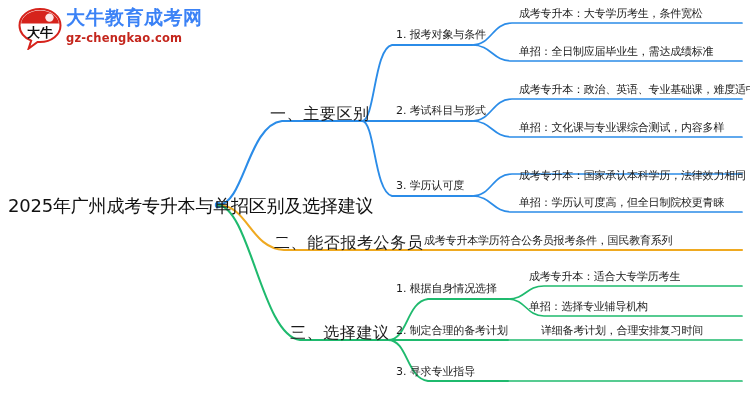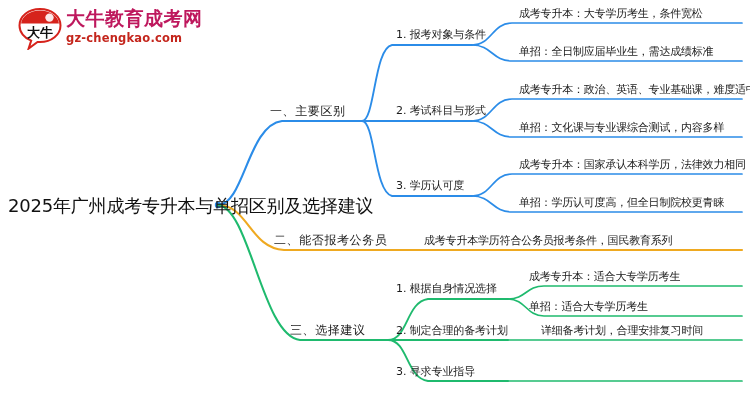--- a/index.html
+++ b/index.html
@@ -36,24 +36,24 @@
     width: 44px;
     height: 42px;
   }
   #logo-text-wrap {
     position: absolute;
     left: 52px;
     top: 2px;
     width: 150px;
   }
   .logo-cn {
-    font-family: Liberation Serif, serif;
+    font-family: Liberation Mono, monospace;
     font-size: 19px;
     font-weight: bold;
-    color: #be185d;
+    color: #3b82f6;
     letter-spacing: 0.5px;
     line-height: 22px;
     white-space: nowrap;
   }
   .logo-en {
     font-family: "DejaVu Sans", "Liberation Sans", sans-serif;
     font-size: 11.5px;
     font-weight: bold;
     color: #c4261d;
     letter-spacing: 0.2px;
@@ -79,21 +79,21 @@
     color: #1a1a1a;
     white-space: nowrap;
     line-height: 1.15;
   }
   .root {
     font-size: 18px;
     color: #111111;
     letter-spacing: -0.2px;
   }
   .lvl1 {
-    font-size: 12px;
+    font-size: 16px;
     letter-spacing: 0.6px;
     text-align: right;
   }
   .lvl2 {
     font-size: 11px;
     letter-spacing: -0.1px;
     text-align: center;
   }
   .lvl3 {
     font-size: 11px;
@@ -162,30 +162,30 @@
 
   <div class="node lvl2" style="left:396px; top:29px;">1. 报考对象与条件</div>
   <div class="node lvl3" style="left:519px; top:8px;">成考专升本：大专学历考生，条件宽松</div>
   <div class="node lvl3" style="left:519px; top:46px;">单招：全日制应届毕业生，需达成绩标准</div>
 
   <div class="node lvl2" style="left:396px; top:105px;">2. 考试科目与形式</div>
   <div class="node lvl3" style="left:519px; top:84px;">成考专升本：政治、英语、专业基础课，难度适中</div>
   <div class="node lvl3" style="left:519px; top:122px;">单招：文化课与专业课综合测试，内容多样</div>
 
   <div class="node lvl2" style="left:396px; top:180px;">3. 学历认可度</div>
-  <div class="node lvl3" style="left:519px; top:159px;">成考专升本：国家承认本科学历，法律效力相同</div>
+  <div class="node lvl3" style="left:519px; top:170px;">成考专升本：国家承认本科学历，法律效力相同</div>
   <div class="node lvl1" style="left:274px; top:234px;">二、能否报考公务员</div>
 
   <div class="node lvl3" style="left:519px; top:197px;">单招：学历认可度高，但全日制院校更青睐</div>
   <div class="node lvl3" style="left:424px; top:235px;">成考专升本学历符合公务员报考条件，国民教育系列</div>
 
   <div class="node lvl1" style="left:290px; top:324px;">三、选择建议</div>
 
   <div class="node lvl2" style="left:396px; top:283px;">1. 根据自身情况选择</div>
   <div class="node lvl3" style="left:529px; top:271px;">成考专升本：适合大专学历考生</div>
-  <div class="node lvl3" style="left:529px; top:301px;">单招：适合大专学历考生</div>
+  <div class="node lvl3" style="left:529px; top:301px;">单招：选择专业辅导机构</div>
 
   <div class="node lvl2" style="left:396px; top:325px;">2. 制定合理的备考计划</div>
   <div class="node lvl3" style="left:541px; top:325px;">详细备考计划，合理安排复习时间</div>
 
   <div class="node lvl2" style="left:396px; top:366px;">3. 寻求专业指导</div>
 
 </div>
 
 </body></html>

